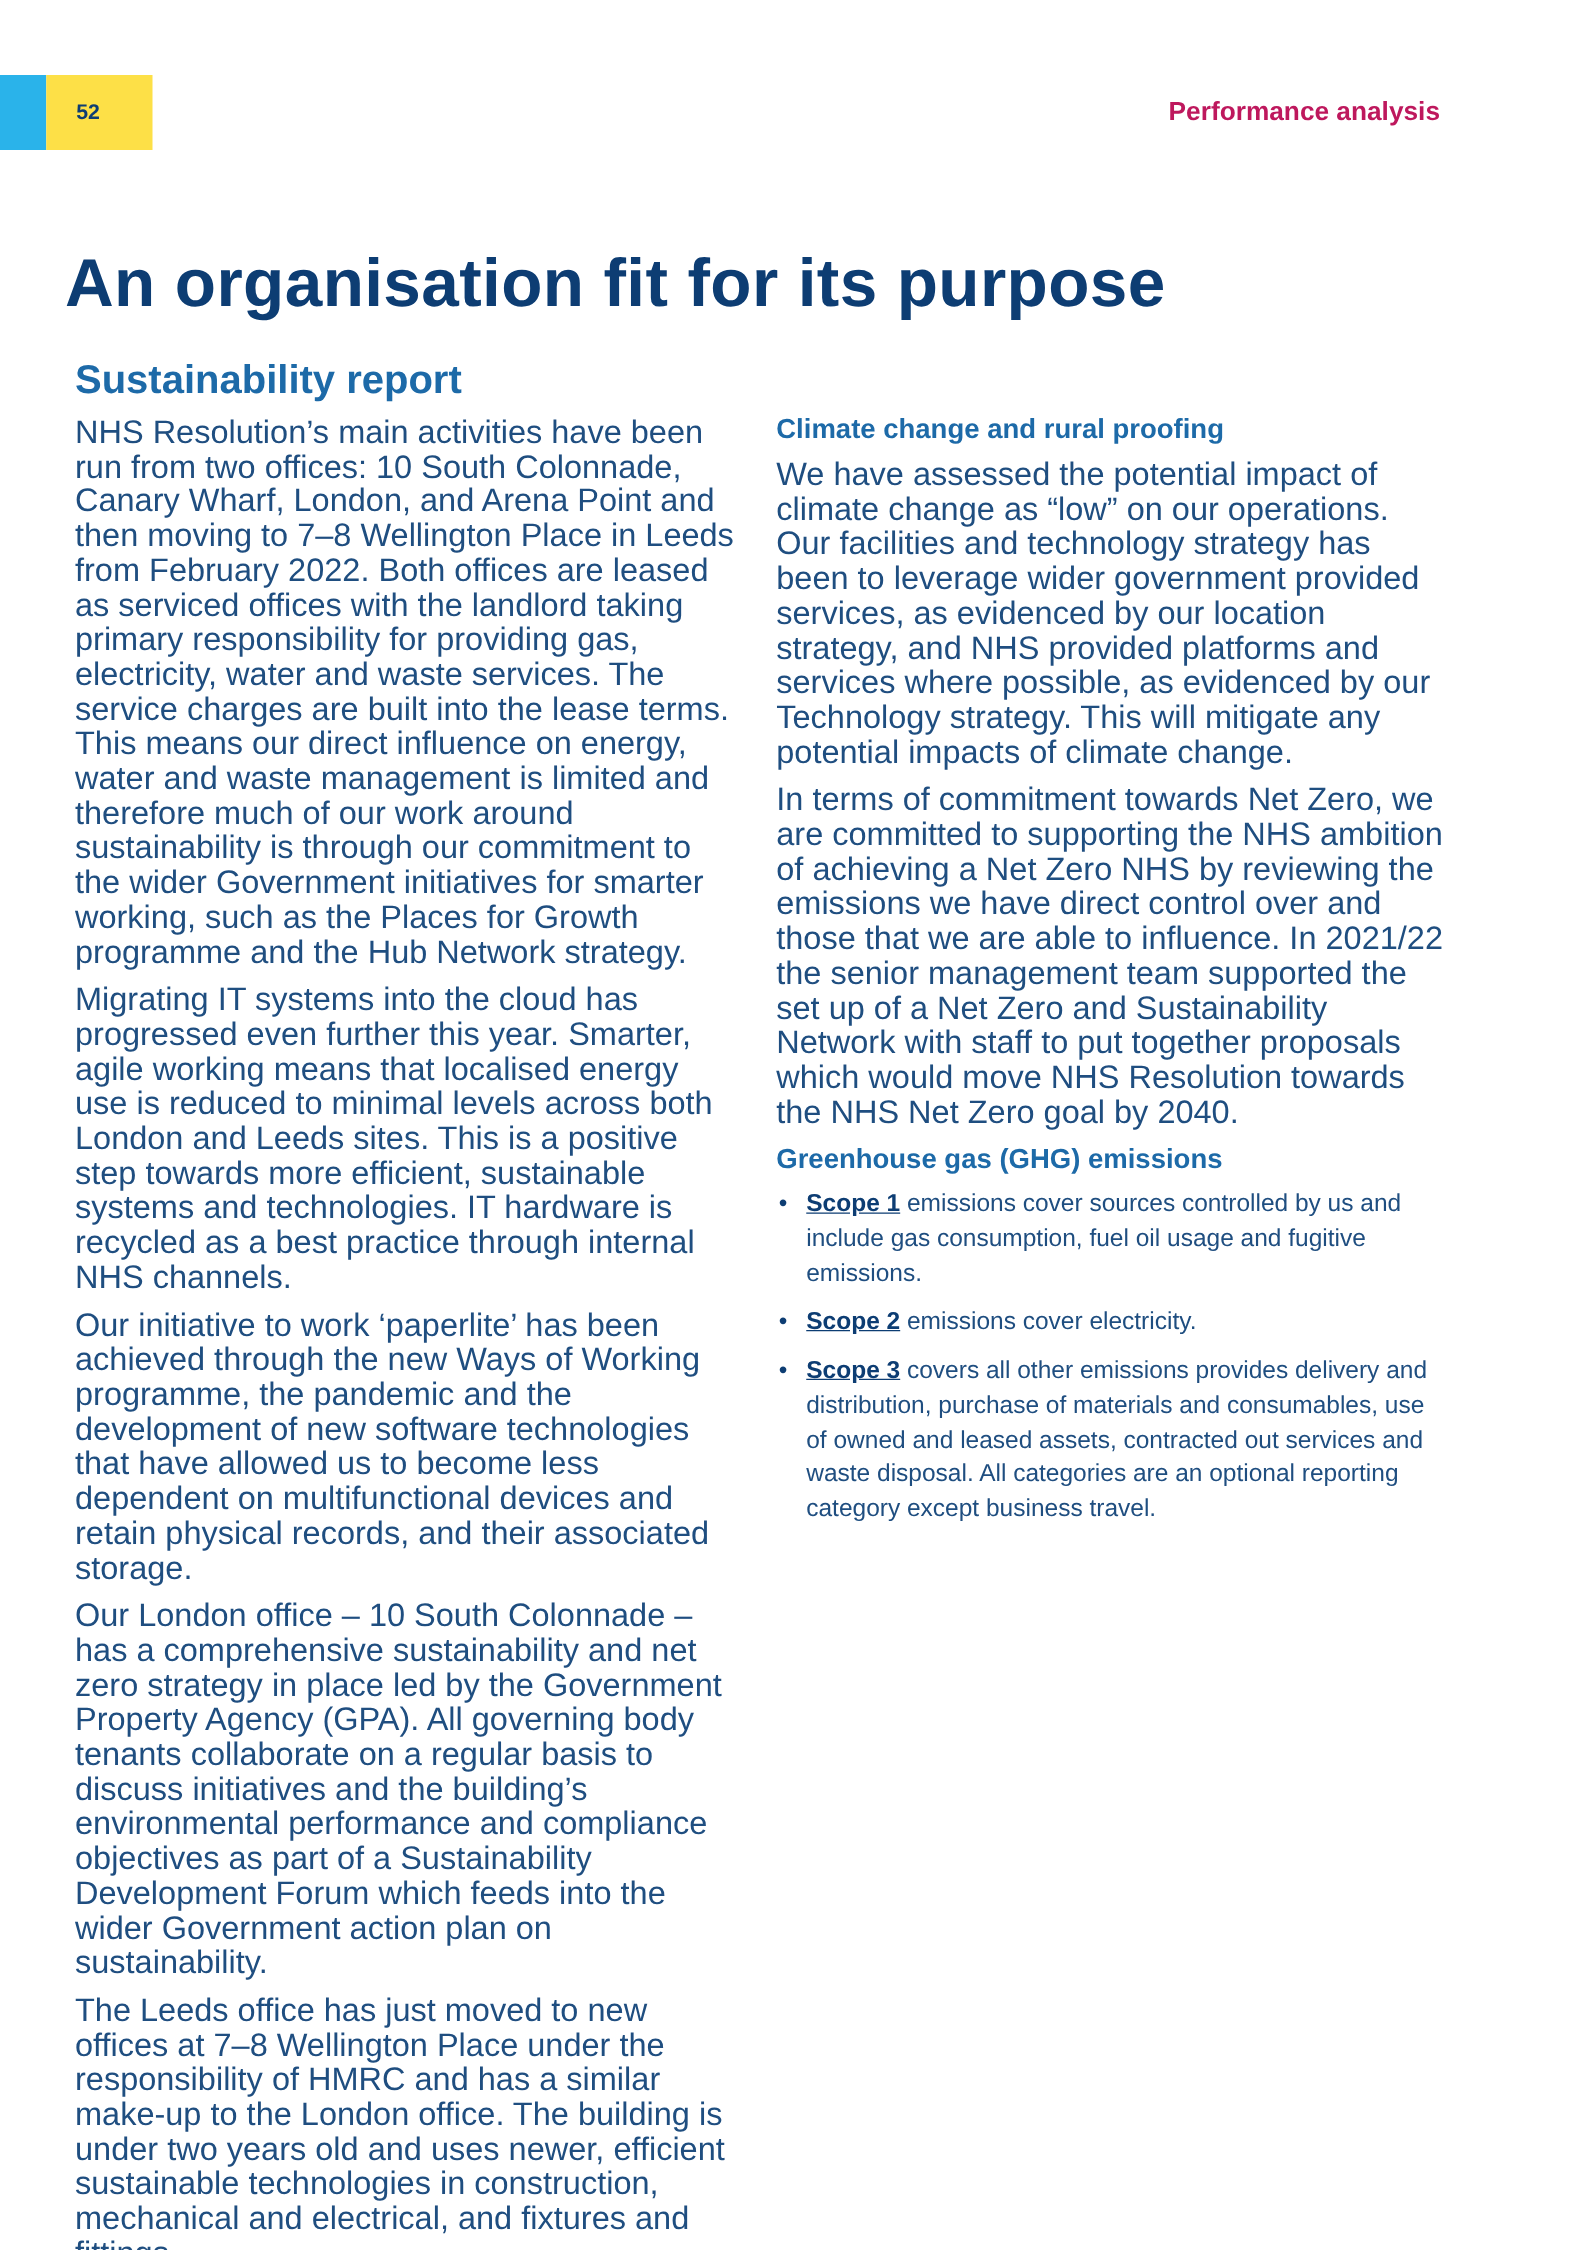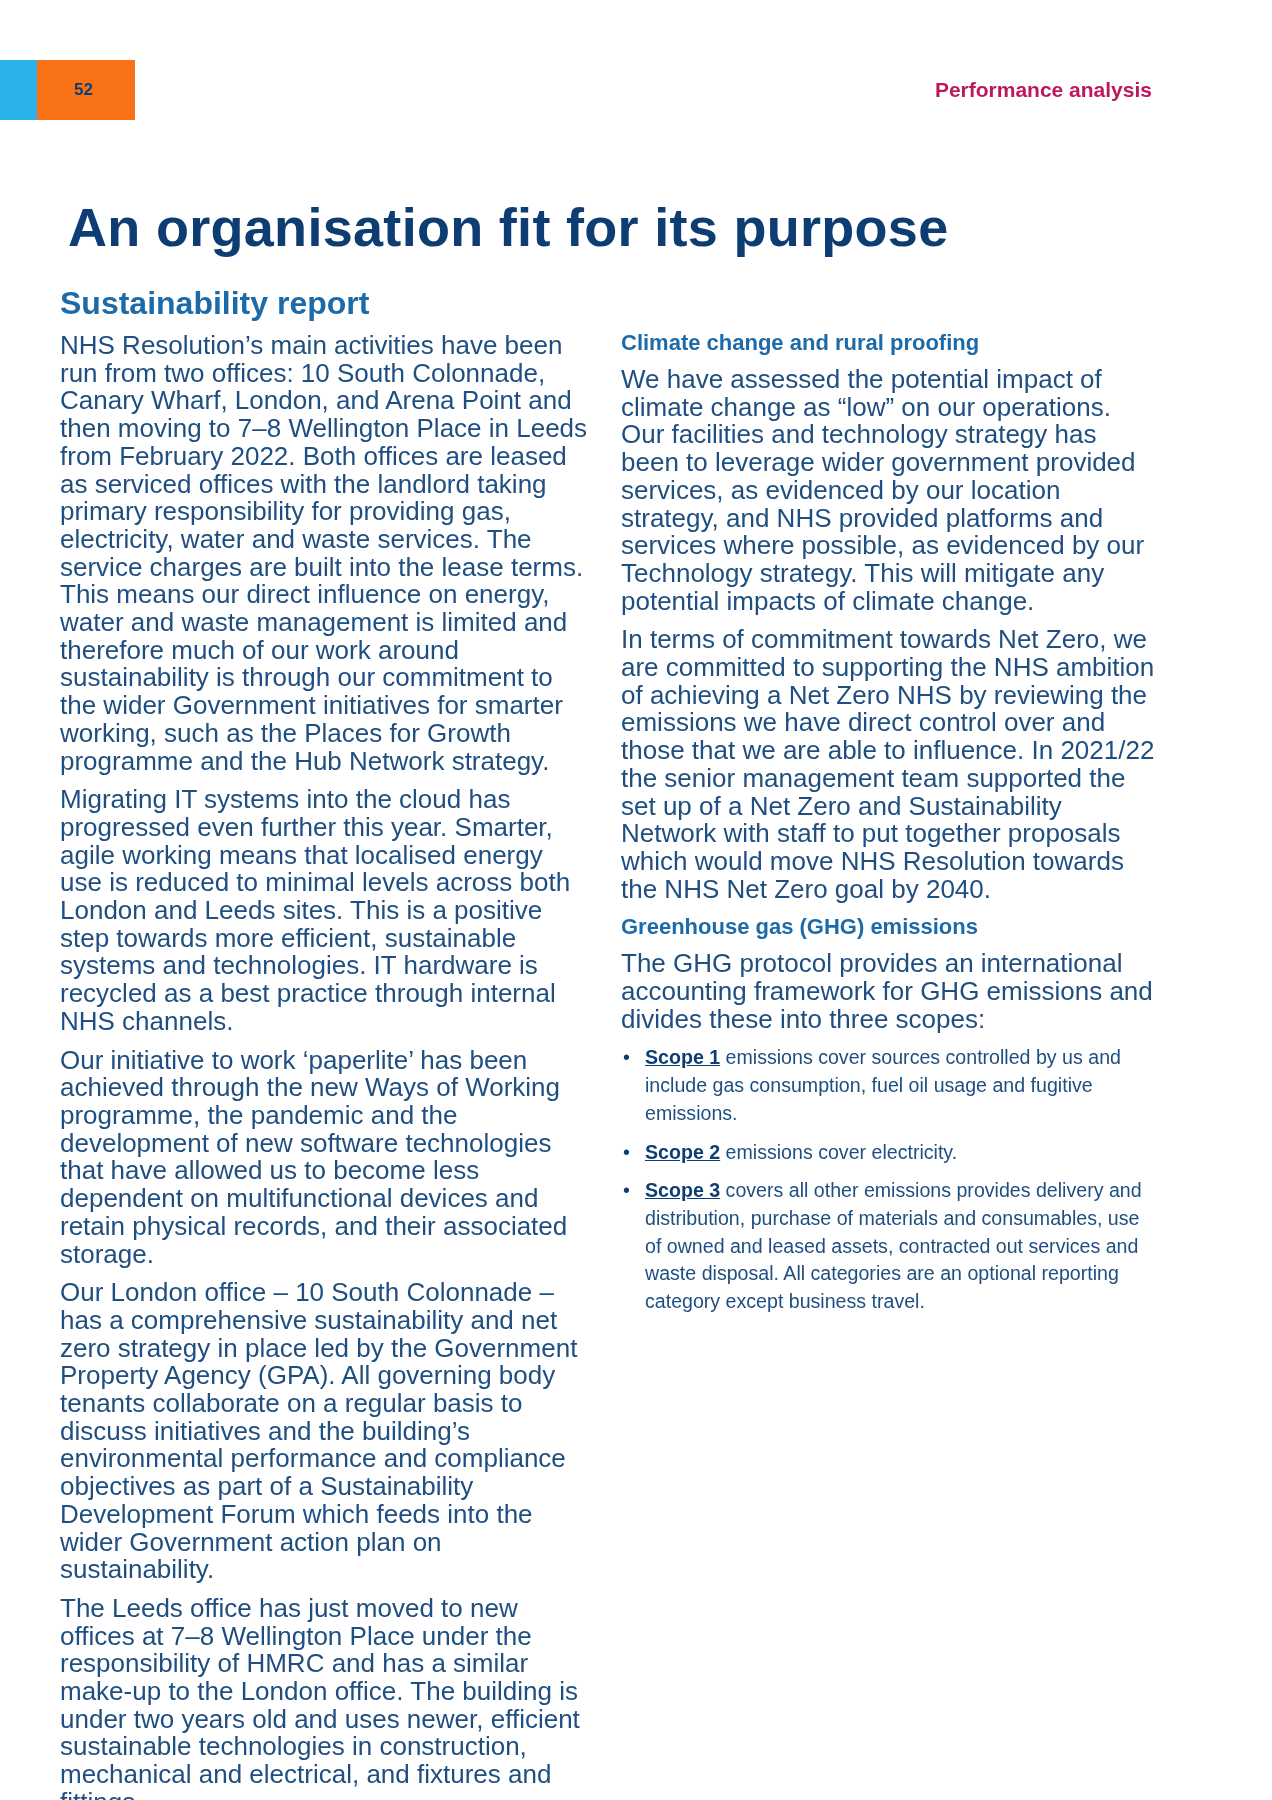--- a/index.html
+++ b/index.html
@@ -1,25 +1,25 @@
 <!DOCTYPE html>
 <html><head>
 <meta charset="utf-8">
 <style>
   html, body { margin: 0; padding: 0; }
   body {
     width: 1272px; height: 1800px; background: #ffffff; position: relative; overflow: hidden;
     font-family: "Liberation Sans", "DejaVu Sans", sans-serif; color: #1f4e80;
   }
   .tab-accent { position: absolute; left: 0; top: 60px; width: 37px; height: 60px; background: #2ab3ea; }
-  .tab-box { position: absolute; left: 37px; top: 60px; width: 85px; height: 60px; background: #f97316;
-    display: flex; align-items: center; justify-content: center; padding-left: 13px; }
+  .tab-box { position: absolute; left: 37px; top: 60px; width: 85px; height: 60px; background: #fde047;
+    display: flex; align-items: center; justify-content: center; }
   .page-num { font-size: 17px; font-weight: bold; color: #0d3d73; margin-left: -18px; }
   .section-label { position: absolute; right: 120px; top: 78px; font-size: 21px; font-weight: bold; color: #be185d; }
-  .title { position: absolute; left: 68px; top: 196px; margin: 0; font-size: 54px; font-weight: bold; color: #0d3d73; letter-spacing: 0.3px; }
+  .title { position: absolute; left: 52px; top: 196px; margin: 0; font-size: 54px; font-weight: bold; color: #0d3d73; letter-spacing: 0.3px; }
   .col { position: absolute; top: 0; }
   .col-left { left: 60px; top: 285px; width: 530px; }
   .col-right { left: 621px; top: 330px; width: 540px; }
   h2.sub { margin: 0 0 10px 0; font-size: 32px; font-weight: bold; color: #1d6aa8; }
   h3.sub { margin: 0 0 10px 0; font-size: 22px; font-weight: bold; color: #1d6aa8; }
   p { margin: 0 0 11px 0; font-size: 26px; line-height: 27.7px; color: #1f4e80; }
   ul { list-style: none; margin: 0; padding: 0; }
   li { position: relative; padding-left: 24px; font-size: 19.6px; line-height: 27.7px; margin-bottom: 11px; color: #1f4e80; }
   li .bullet { position: absolute; left: 2px; top: 0; color: #0d3d73; }
   li b { color: #0d3d73; text-decoration: underline; }
@@ -43,21 +43,20 @@
   <p>Our initiative to work ‘paperlite’ has been achieved through the new Ways of Working programme, the pandemic and the development of new software technologies that have allowed us to become less dependent on multifunctional devices and retain physical records, and their associated storage.</p>
   <p>Our London office – 10 South Colonnade – has a comprehensive sustainability and net zero strategy in place led by the Government Property Agency (GPA). All governing body tenants collaborate on a regular basis to discuss initiatives and the building’s environmental performance and compliance objectives as part of a Sustainability Development Forum which feeds into the wider Government action plan on sustainability.</p>
   <p>The Leeds office has just moved to new offices at 7–8 Wellington Place under the responsibility of HMRC and has a similar make-up to the London office. The building is under two years old and uses newer, efficient sustainable technologies in construction, mechanical and electrical, and fixtures and fittings.</p>
 </div>
 
 <div class="col col-right">
   <h3 class="sub">Climate change and rural proofing</h3>
   <p>We have assessed the potential impact of climate change as “low” on our operations. Our facilities and technology strategy has been to leverage wider government provided services, as evidenced by our location strategy, and NHS provided platforms and services where possible, as evidenced by our Technology strategy. This will mitigate any potential impacts of climate change.</p>
   <p>In terms of commitment towards Net Zero, we are committed to supporting the NHS ambition of achieving a Net Zero NHS by reviewing the emissions we have direct control over and those that we are able to influence. In 2021/22 the senior management team supported the set up of a Net Zero and Sustainability Network with staff to put together proposals which would move NHS Resolution towards the NHS Net Zero goal by 2040.</p>
   <h3 class="sub gap-h3">Greenhouse gas (GHG) emissions</h3>
-  <p>The GHG protocol provides an international accounting framework for GHG emissions and divides these into three scopes:</p>
   <ul>
     <li>
       <span class="bullet">•</span>
       <b>Scope 1</b><span> emissions cover sources controlled by us and include gas consumption, fuel oil usage and fugitive emissions.</span>
     </li>
     <li>
       <span class="bullet">•</span>
       <b>Scope 2</b><span> emissions cover electricity.</span>
     </li>
     <li>

